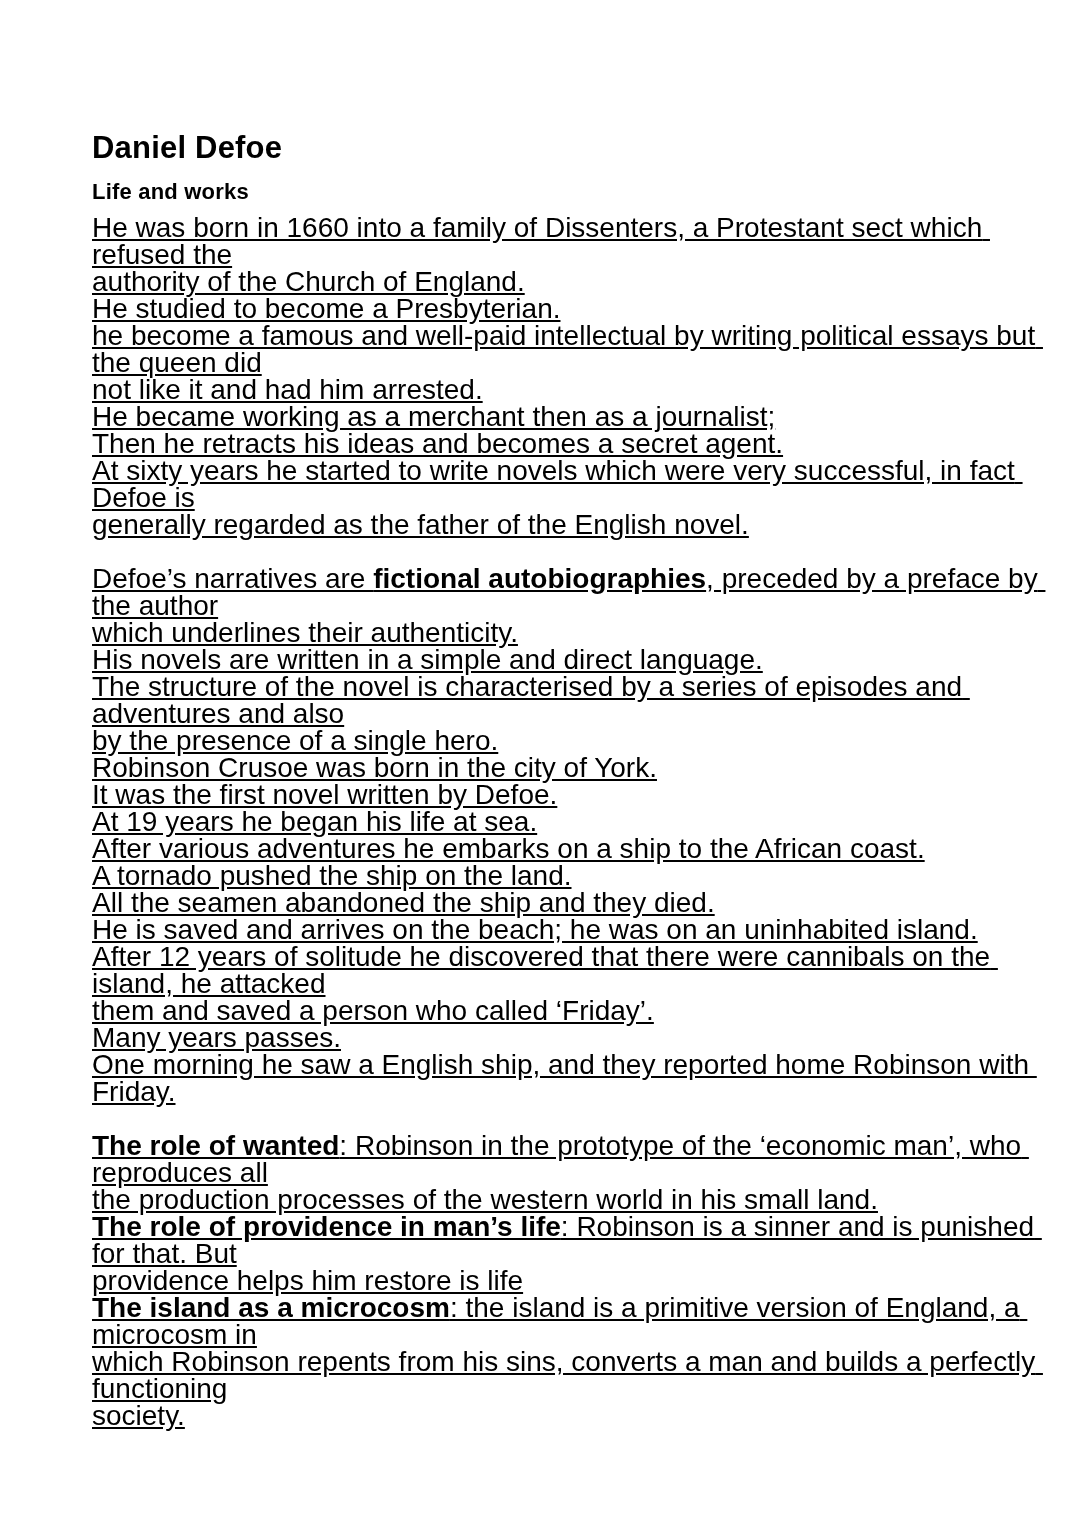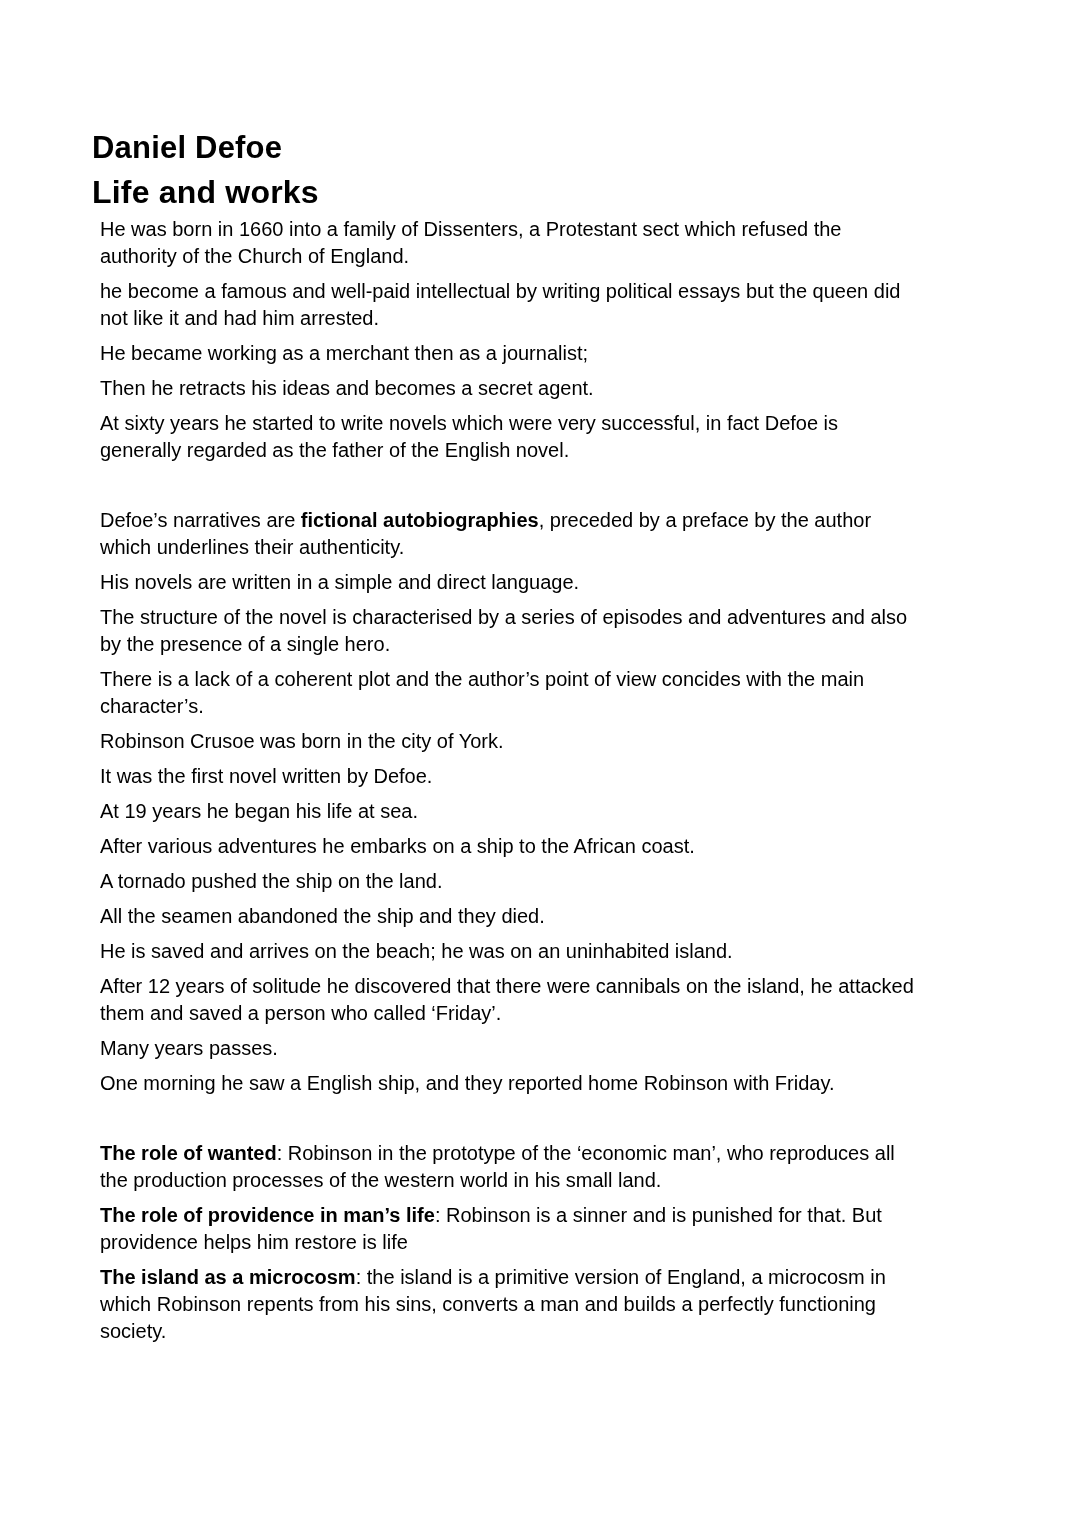--- a/index.html
+++ b/index.html
@@ -19,66 +19,66 @@
     overflow: hidden;
   }
   .doc-title {
     font-size: 31px;
     line-height: 40px;
     font-weight: 700;
     margin: 0;
     letter-spacing: 0.2px;
   }
   .doc-body h2 {
-    font-size: 32px;
+    font-size: 22px;
     line-height: 32px;
     font-weight: 700;
     margin: 27px 0 6px 0;
     letter-spacing: 0.2px;
   }
   .doc-body > h2:first-child {
     margin-top: 8px;
   }
   .doc-body p {
-    font-size: 20px;
+    font-size: 28px;
     line-height: 27px;
-    margin: 8px;
+    margin: 0;
     white-space: pre-wrap;
     max-width: 948px;
+    text-decoration: underline;
   }
   .doc-body .blank {
     height: 27px;
   }
   .doc-body .bold {
     font-weight: 700;
   }
 </style>
 </head>
 <body>
 
 <div class="page">
   <h1 class="doc-title">Daniel Defoe</h1>
   <div class="doc-body">
       <h2>Life and works</h2>
       <p><span>He was born in 1660 into a family of Dissenters, a Protestant sect which refused the
 authority of the Church of England.</span></p>
+      <p><span>He studied to become a Presbyterian.</span></p>
       <p><span>he become a famous and well-paid intellectual by writing political essays but the queen did
 not like it and had him arrested.</span></p>
       <p><span>He became working as a merchant then as a journalist;</span></p>
       <p><span>Then he retracts his ideas and becomes a secret agent.</span></p>
       <p><span>At sixty years he started to write novels which were very successful, in fact Defoe is
 generally regarded as the father of the English novel.</span></p>
       <div class="blank"></div>
       <p><span>Defoe’s narratives are </span><span class="bold">fictional autobiographies</span><span>, preceded by a preface by the author
 which underlines their authenticity.</span></p>
       <p><span>His novels are written in a simple and direct language.</span></p>
       <p><span>The structure of the novel is characterised by a series of episodes and adventures and also
 by the presence of a single hero.</span></p>
-      <p><span>There is a lack of a coherent plot and the author’s point of view concides with the main
-character’s.</span></p>
       <p><span>Robinson Crusoe was born in the city of York.</span></p>
       <p><span>It was the first novel written by Defoe.</span></p>
       <p><span>At 19 years he began his life at sea.</span></p>
       <p><span>After various adventures he embarks on a ship to the African coast.</span></p>
       <p><span>A tornado pushed the ship on the land.</span></p>
       <p><span>All the seamen abandoned the ship and they died.</span></p>
       <p><span>He is saved and arrives on the beach; he was on an uninhabited island.</span></p>
       <p><span>After 12 years of solitude he discovered that there were cannibals on the island, he attacked
 them and saved a person who called ‘Friday’.</span></p>
       <p><span>Many years passes.</span></p>

